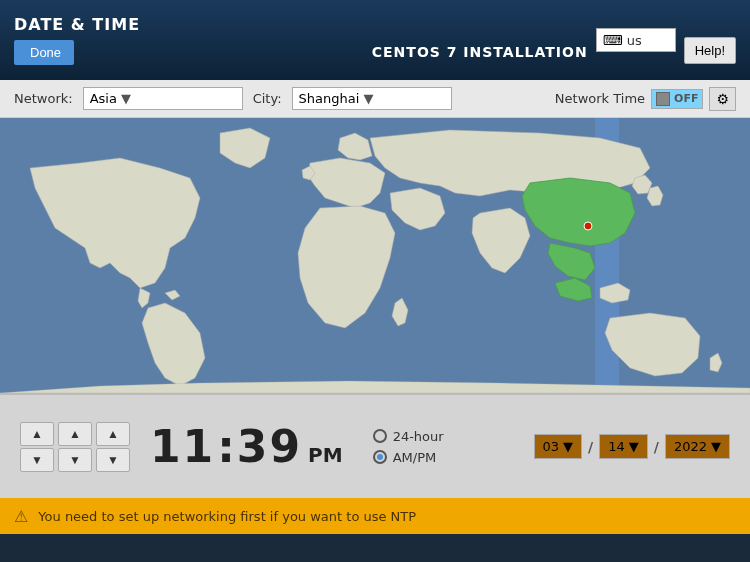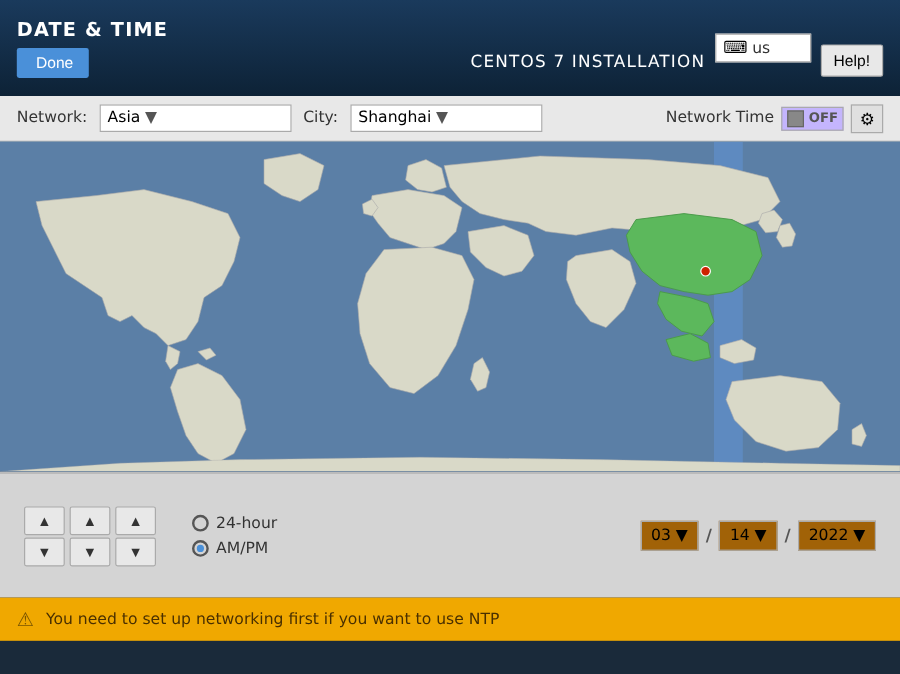--- a/index.html
+++ b/index.html
@@ -20,21 +20,21 @@
       background: #4a90d9;
       color: white;
       border: none;
       padding: 5px 16px;
       font-size: 13px;
       cursor: pointer;
       border-radius: 2px;
       width: 60px;
     }
     .header-right { display: flex; align-items: center; gap: 8px; }
-    .centos-title { color: #ffffff; font-size: 14px; font-weight: normal; letter-spacing: 1px; margin-top: 24px; }
+    .centos-title { color: #ffffff; font-size: 14px; font-weight: bold; letter-spacing: 1px; margin-top: 24px; }
     .keyboard-input {
       display: flex;
       align-items: center;
       background: white;
       border: 1px solid #aaa;
       padding: 3px 6px;
       gap: 4px;
       width: 80px;
     }
     .keyboard-icon { font-size: 14px; }
@@ -72,21 +72,21 @@
     }
     .region-select { width: 160px; }
     .city-select { width: 160px; }
     .select-arrow { color: #555; }
     .network-time-section { display: flex; align-items: center; gap: 6px; margin-left: auto; }
     .nt-label { color: #333; font-size: 13px; }
     .toggle-switch {
       display: flex;
       align-items: center;
       border: 1px solid #aaa;
-      background: #c4b5fd;
+      background: #7dd3fc;
       padding: 2px 4px;
       gap: 4px;
       font-size: 11px;
       cursor: pointer;
     }
     .toggle-indicator {
       width: 14px;
       height: 14px;
       background: #888;
       border: 1px solid #666;
@@ -344,20 +344,26 @@
       <button class="spinner-btn">▲</button>
       <button class="spinner-btn">▼</button>
     </div>
 
     <div class="spinner-col">
       <button class="spinner-btn">▲</button>
       <button class="spinner-btn">▼</button>
     </div>
   </div>
 
+  <div style="display:flex; align-items:baseline; gap:2px;">
+    <span class="time-display">11</span>
+    <span class="time-colon">:</span>
+    <span class="time-display">39</span>
+    <span class="ampm-display">PM</span>
+  </div>
 
   <div class="time-format-options">
     <label class="radio-option">
       <div class="radio-circle"></div>
       <span>24-hour</span>
     </label>
     <label class="radio-option">
       <div class="radio-circle selected"></div>
       <span>AM/PM</span>
     </label>

